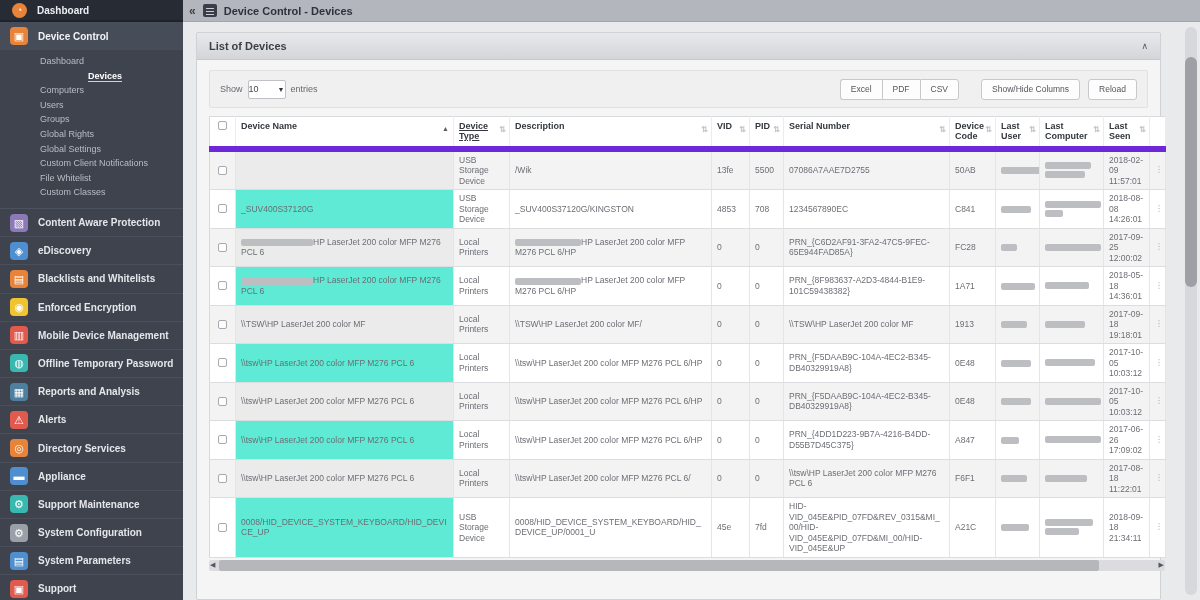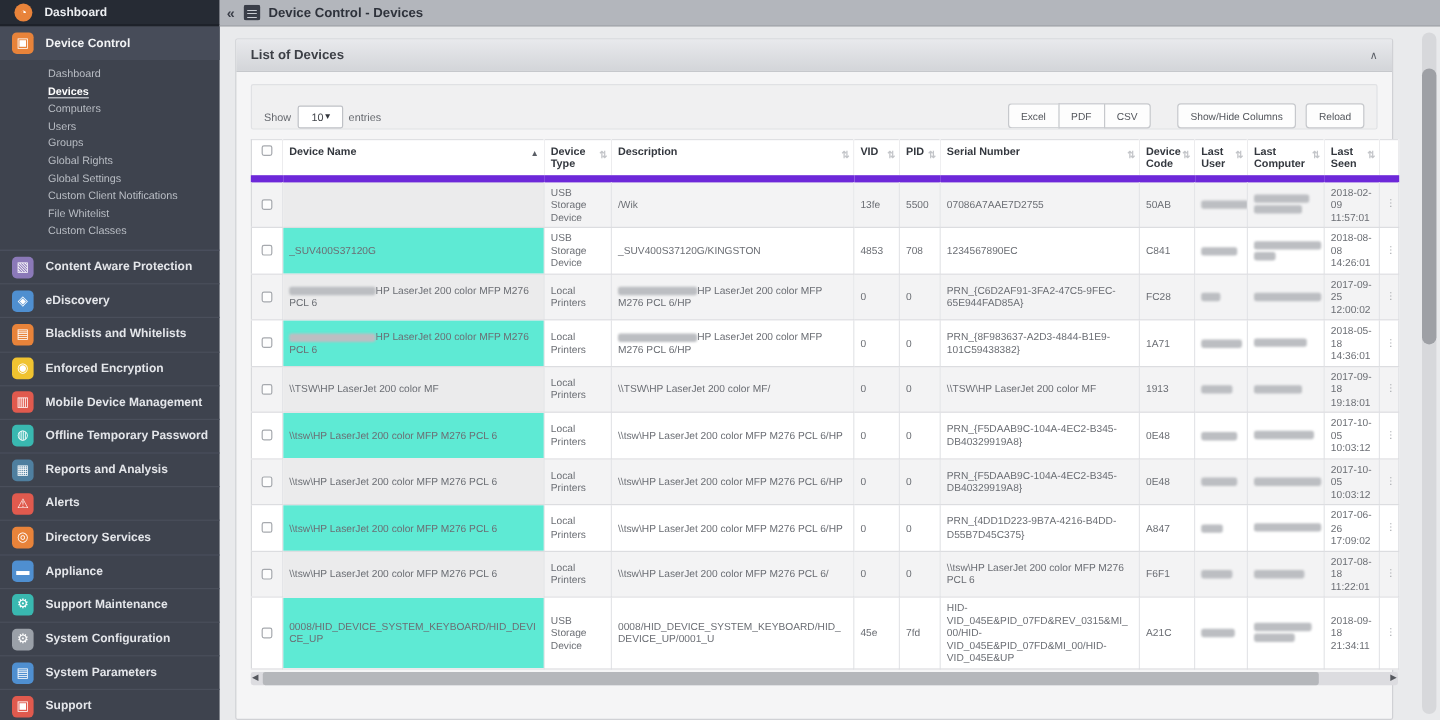--- a/index.html
+++ b/index.html
@@ -14,21 +14,21 @@
   .side-top .icn { width:15px; height:15px; border-radius:50%; background:#e8833a;
     color:#fff; font-size:9px; line-height:15px; text-align:center; }
   .side-top .lbl { font-size:10px; font-weight:bold; color:#eceef1; }
   .side-active { height:28px; display:flex; align-items:center; gap:10px;
     padding-left:10px; background:#474c59; }
   .icn-sq { width:18px; height:18px; border-radius:4px; color:#fff; font-size:11px;
     line-height:18px; text-align:center; flex:0 0 auto; }
   .side-active .lbl { font-size:10px; font-weight:bold; color:#f2f3f5; }
   .submenu { padding:4px 0 8px 40px; }
   .submenu div { font-size:9px; line-height:14.6px; color:#b9bdc4; cursor:pointer; }
-  .submenu div.cur { color:#ffffff; font-weight:bold; }
+  .submenu div.cur { color:#ffffff; font-weight:bold;margin-left:48px; }
   .submenu div.cur span { border-bottom:1px solid #cfd2d8; }
   .side-items { border-top:1px solid #4d5260; }
   .side-item { height:28.2px; display:flex; align-items:center; gap:10px;
     padding-left:10px; border-bottom:1px solid #4a4f5b; cursor:pointer; }
   .side-item .lbl { font-size:10px; font-weight:bold; color:#e4e6ea; }
 
   
   .topbar { position:absolute; left:183px; top:0; width:1017px; height:22px;
     background:#b3b6bc; display:flex; align-items:center; gap:7px; padding-left:6px;
     border-bottom:1px solid #a2a5ab; }
@@ -49,26 +49,26 @@
   .panel-h .chev { color:#5a5e66; font-size:9px; cursor:pointer; }
   .panel-b { padding:10px 12px 0 12px; }
 
   .filters { display:flex; align-items:center; gap:6px; margin:4px 0 10px 0; }
   .filters .dash { width:8px; height:1px; background:#cfd0d4; }
   .filters .lbl { font-size:10px; font-weight:bold; color:#44474d; cursor:pointer; }
   .filters .chev { font-size:8px; color:#44474d; }
   .filters .line { flex:1; height:1px; background:#dfe0e3; }
 
   .toolbar { background:#f0f0f1; border:1px solid #e0e1e4; border-radius:2px;
-    height:38px; display:flex; align-items:flex-end; justify-content:space-between;
+    height:38px; display:flex; align-items:center; justify-content:space-between;
     padding:0 10px; margin-bottom:8px; }
   .show-wrap { display:flex; align-items:center; gap:5px; font-size:9px; color:#66696f; }
   .sel { background:#fff; border:1px solid #bfc1c6; border-radius:2px; width:38px;
     height:19px; display:flex; align-items:center; justify-content:space-between;
-    padding:0 11px; font-size:9px; color:#44474d; cursor:pointer; }
+    padding:0 0; font-size:9px; color:#44474d; cursor:pointer; }
   .sel .ar { font-size:7px; color:#33363c; }
   .btns { display:flex; align-items:center; }
   .btn { background:#fdfdfd; border:1px solid #c6c8cc; color:#53565c; font-size:8.5px;
     height:21px; padding:0 10px; display:flex; align-items:center; cursor:pointer; }
   .grp .btn:first-child { border-radius:3px 0 0 3px; }
   .grp .btn { border-radius:0; border-right:none; }
   .grp .btn:last-child { border-radius:0 3px 3px 0; border-right:1px solid #c6c8cc; }
   .grp { display:flex; margin-right:14px; }
   .btn.single { border-radius:3px; margin-left:8px; }
 
@@ -224,21 +224,21 @@
         </div>
       </div>
 
       <table id="devices-table">
         <thead>
             <tr id="thead-row">
               <th style="width: 26px;">
                 <div class="cb"></div>
               </th>
               <th style="width: 218px;"><span>Device Name</span><span class="sort-a">▲</span></th>
-              <th style="width: 56px;"><span>Device Type</span><span class="sort-i">⇅</span></th>
+              <th style="width: 56px; text-decoration: underline;"><span>Device Type</span><span class="sort-i">⇅</span></th>
               <th style="width: 202px;"><span>Description</span><span class="sort-i">⇅</span></th>
               <th style="width: 38px;"><span>VID</span><span class="sort-i">⇅</span></th>
               <th style="width: 34px;"><span>PID</span><span class="sort-i">⇅</span></th>
               <th style="width: 166px;"><span>Serial Number</span><span class="sort-i">⇅</span></th>
               <th style="width: 46px;"><span>Device Code</span><span class="sort-i">⇅</span></th>
               <th style="width: 44px;"><span>Last User</span><span class="sort-i">⇅</span></th>
               <th style="width: 64px;"><span>Last Computer</span><span class="sort-i">⇅</span></th>
               <th style="width: 46px;"><span>Last Seen</span><span class="sort-i">⇅</span></th>
               <th style="width: 16px;"></th>
             </tr>

